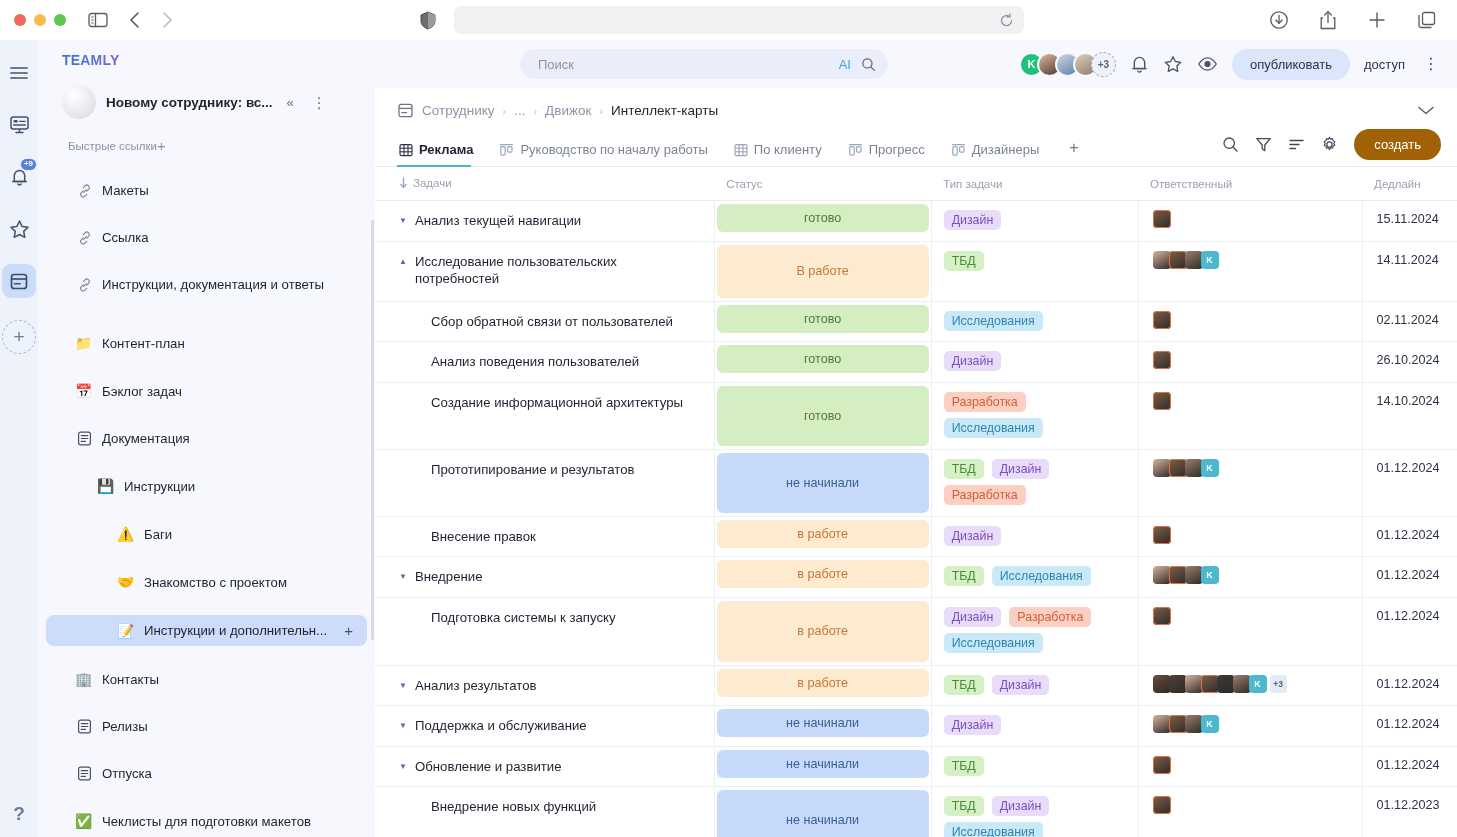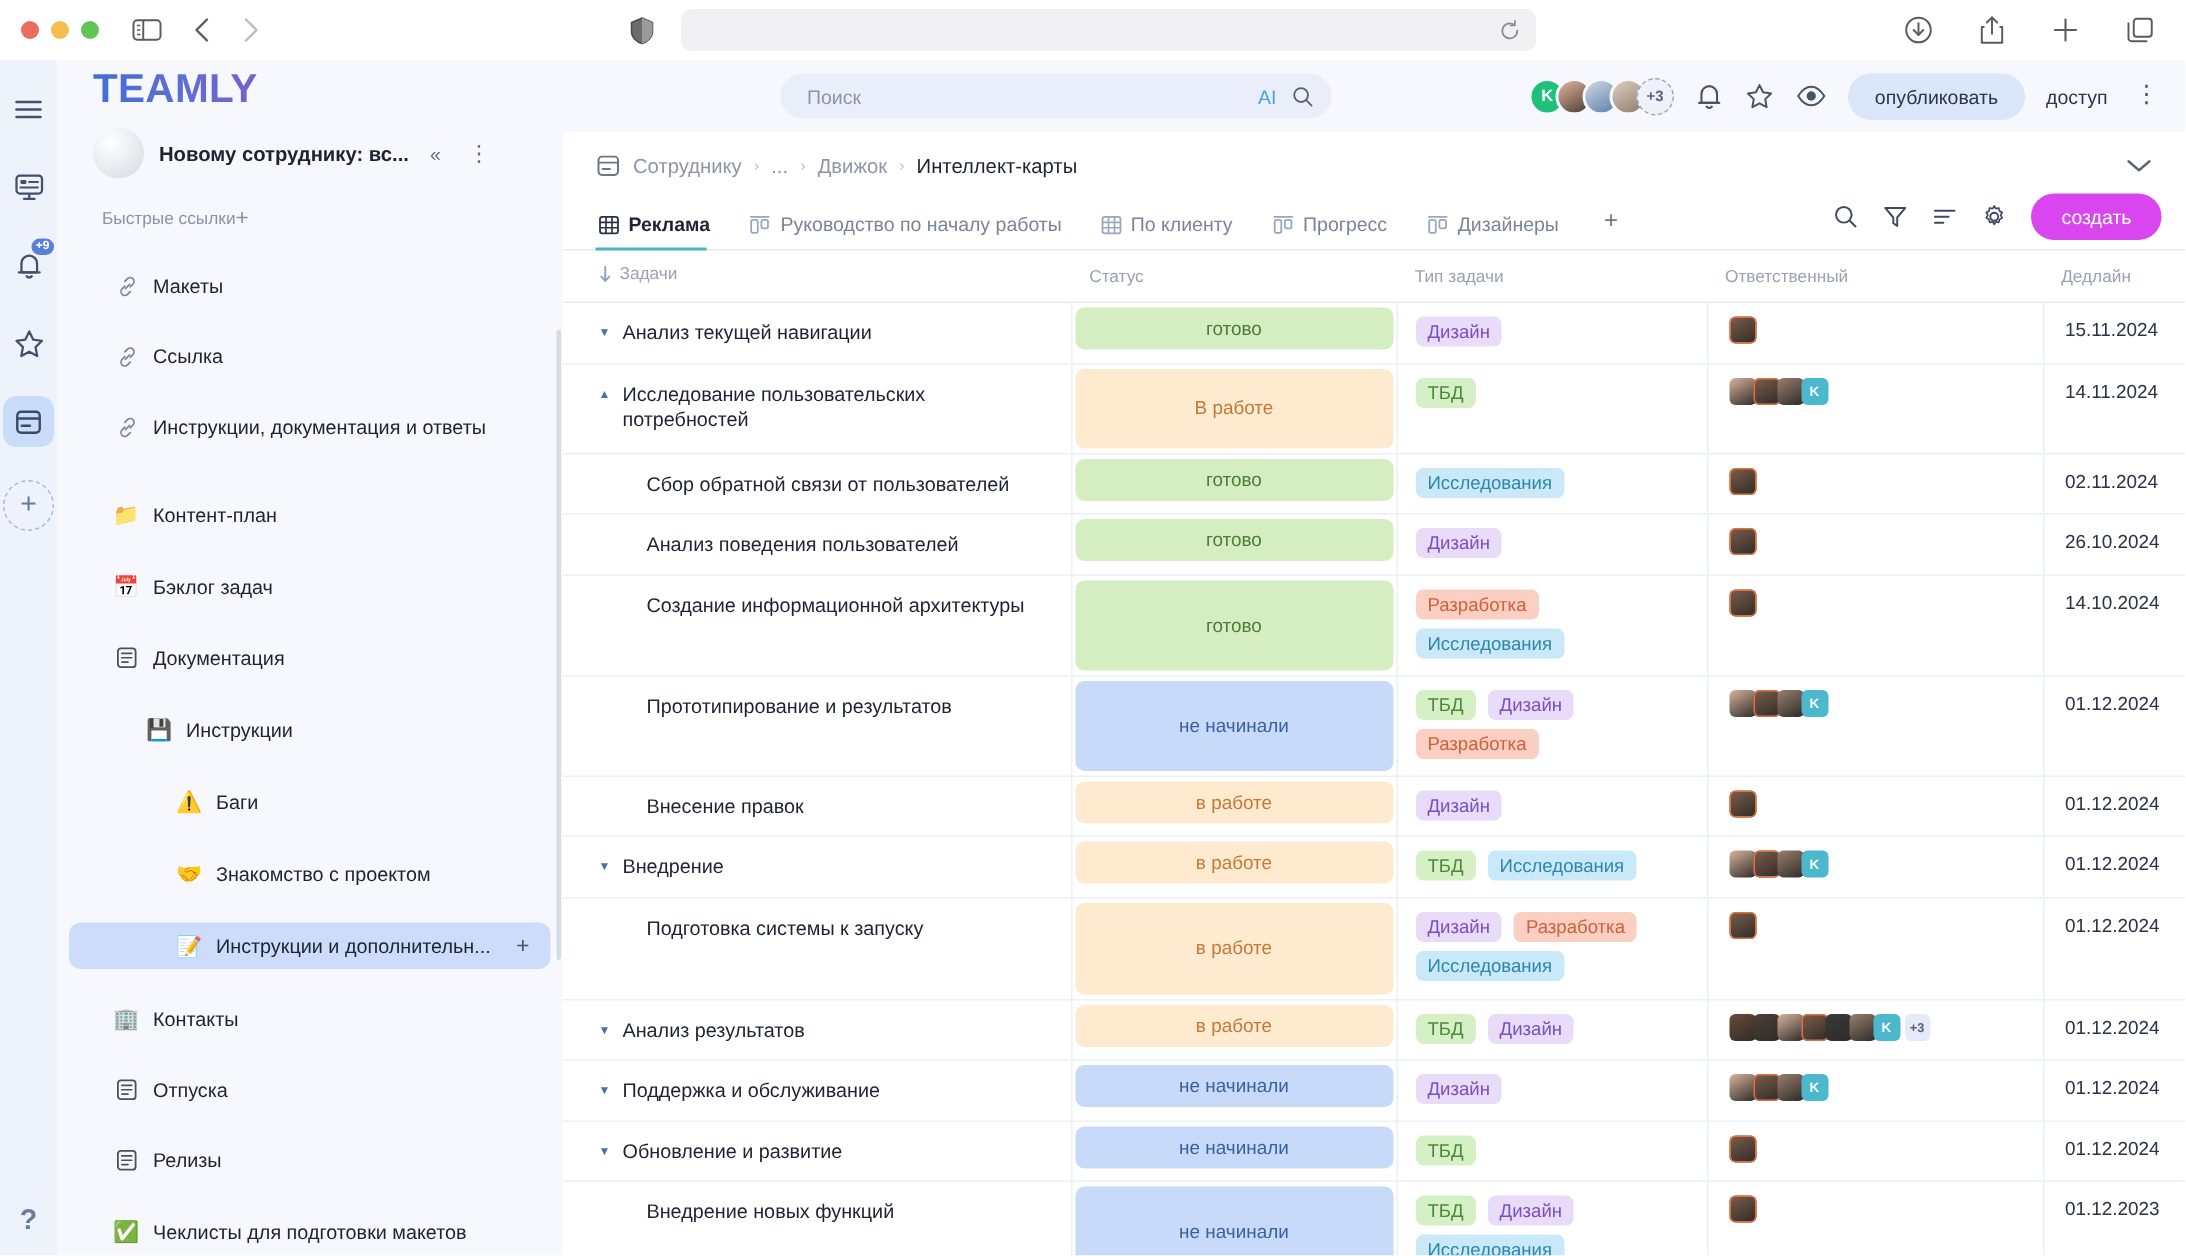--- a/index.html
+++ b/index.html
@@ -77,21 +77,21 @@
     background: #f6f8fd;
     display: flex; flex-direction: column;
     position: relative;
     overflow: hidden;
   }
   .brand {
     height: 48px; display: flex; align-items: center;
     padding: 0 0 0 24px;
   }
   .brand-text {
-    font-size: 27px; font-weight: 700; letter-spacing: .2px;
+    font-size: 14px; font-weight: 700; letter-spacing: .2px;
     background: linear-gradient(90deg,#3f6fd8 0%,#5d6fd4 55%,#7a5fcd 100%);
     -webkit-background-clip: text; background-clip: text; color: transparent;
   }
   .space-head {
     display: flex; align-items: center; gap: 10px;
     padding: 6px 14px 6px 24px;
   }
   .space-avatar {
     width: 34px; height: 34px; border-radius: 50%;
     background: radial-gradient(circle at 35% 30%, #ffffff 0%, #e2e4ea 70%, #d4d7de 100%);
@@ -194,21 +194,21 @@
   }
   .tab.active { color: #1d2330; font-weight: 700; }
   .tab.active::after {
     content: ""; position: absolute; left: 0; right: 12px; bottom: -1px;
     height: 2px; background: #4fb3c4;
   }
   .tab-add { color: #6d7687; font-size: 16px; padding: 0 6px 9px; }
   .tabs-right { margin-left: auto; display: flex; align-items: center; gap: 16px; padding-bottom: 6px; }
   .tr-icon { color: #3f4a60; display: flex; }
   .btn-create {
-    background: #d946ef; color: #fff; font-size: 13px;
+    background: #a16207; color: #fff; font-size: 13px;
     padding: 8px 20px; border-radius: 16px; white-space: nowrap;
   }
 
   
   .table-wrap { flex: 1; overflow: hidden; }
   table { width: 100%; border-collapse: collapse; table-layout: fixed; }
   th {
     font-size: 11.5px; font-weight: 400; color: #9aa2b1; text-align: left;
     padding: 10px 12px 9px 12px; border-bottom: 1px solid #e7eaf1;
     vertical-align: middle;
@@ -475,32 +475,32 @@
           </div>
           <div class="nav-item lvl1">
             <span class="nav-ico">
               <svg width="15" height="15" viewBox="0 0 15 15">
                 <rect x="1.6" y="1.2" width="11.8" height="12.6" rx="2" fill="none" stroke="#46506a" stroke-width="1.2"></rect>
                 <line x1="4.2" y1="4.6" x2="10.8" y2="4.6" stroke="#46506a" stroke-width="1.1" stroke-linecap="round"></line>
                 <line x1="4.2" y1="7.5" x2="10.8" y2="7.5" stroke="#46506a" stroke-width="1.1" stroke-linecap="round"></line>
                 <line x1="4.2" y1="10.4" x2="8.4" y2="10.4" stroke="#46506a" stroke-width="1.1" stroke-linecap="round"></line>
               </svg>
             </span>
-            <span class="nav-label">Отпуска</span>
+            <span class="nav-label">Релизы</span>
           </div>
           <div class="nav-item lvl1">
             <span class="nav-ico">
               <svg width="15" height="15" viewBox="0 0 15 15">
                 <rect x="1.6" y="1.2" width="11.8" height="12.6" rx="2" fill="none" stroke="#46506a" stroke-width="1.2"></rect>
                 <line x1="4.2" y1="4.6" x2="10.8" y2="4.6" stroke="#46506a" stroke-width="1.1" stroke-linecap="round"></line>
                 <line x1="4.2" y1="7.5" x2="10.8" y2="7.5" stroke="#46506a" stroke-width="1.1" stroke-linecap="round"></line>
                 <line x1="4.2" y1="10.4" x2="8.4" y2="10.4" stroke="#46506a" stroke-width="1.1" stroke-linecap="round"></line>
               </svg>
             </span>
-            <span class="nav-label">Релизы</span>
+            <span class="nav-label">Отпуска</span>
           </div>
           <div class="nav-item lvl1">
             <span class="nav-ico">✅</span>
             <span class="nav-label">Чеклисты для подготовки макетов</span>
           </div>
           <div class="nav-item lvl2">
             <span class="nav-ico">🗂</span>
             <span class="nav-label">Визредактор</span>
           </div>
           <div class="nav-item lvl2">

